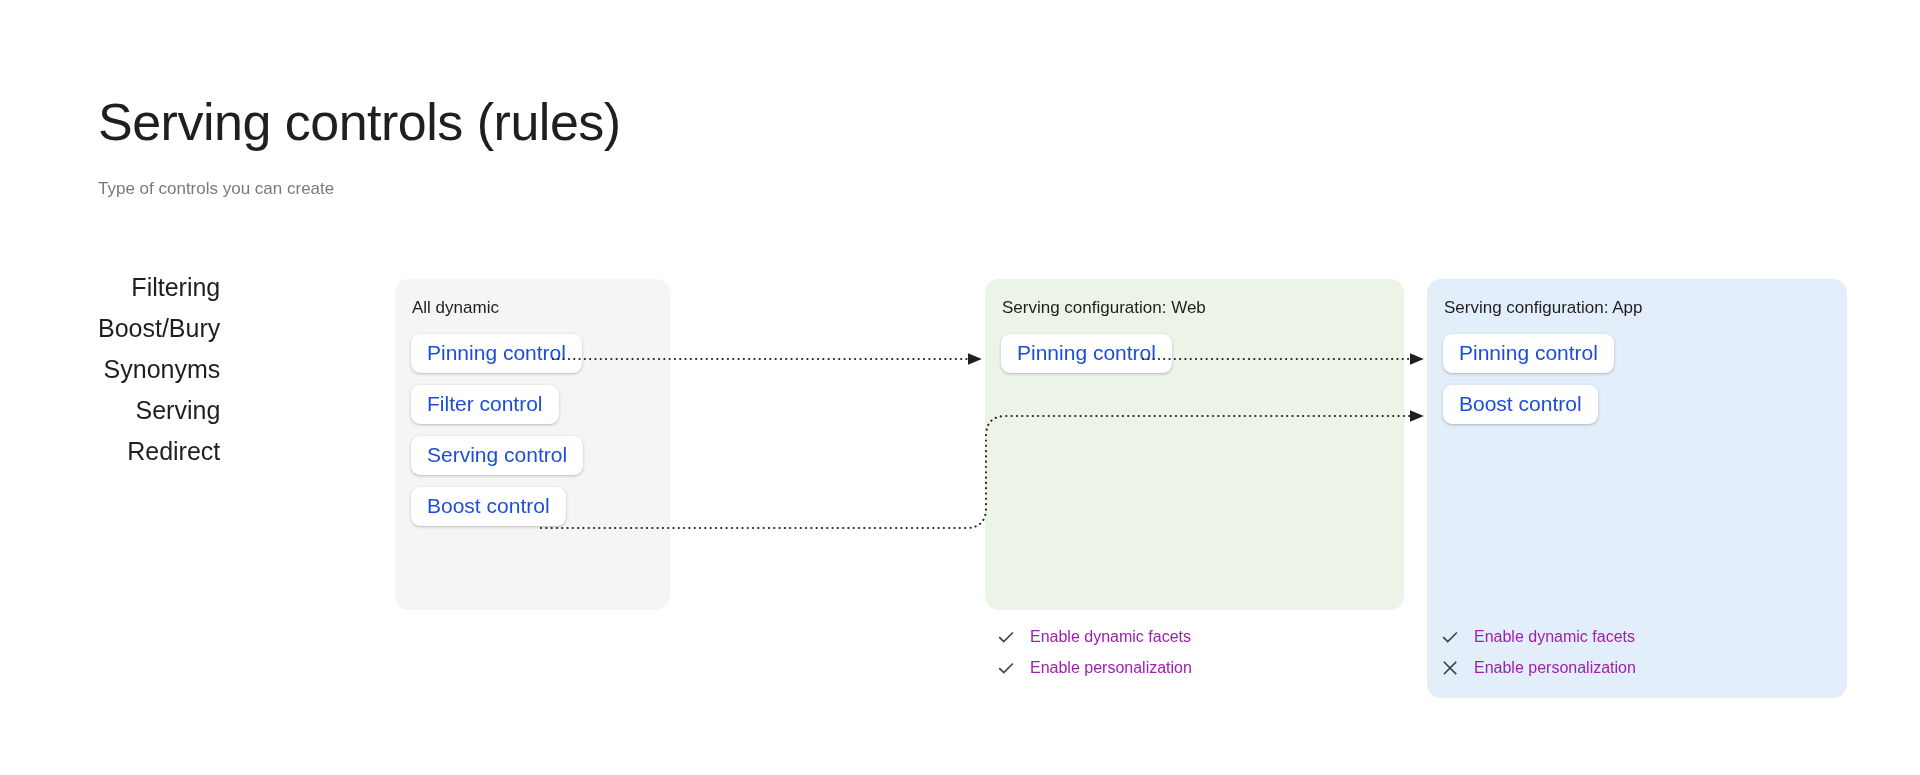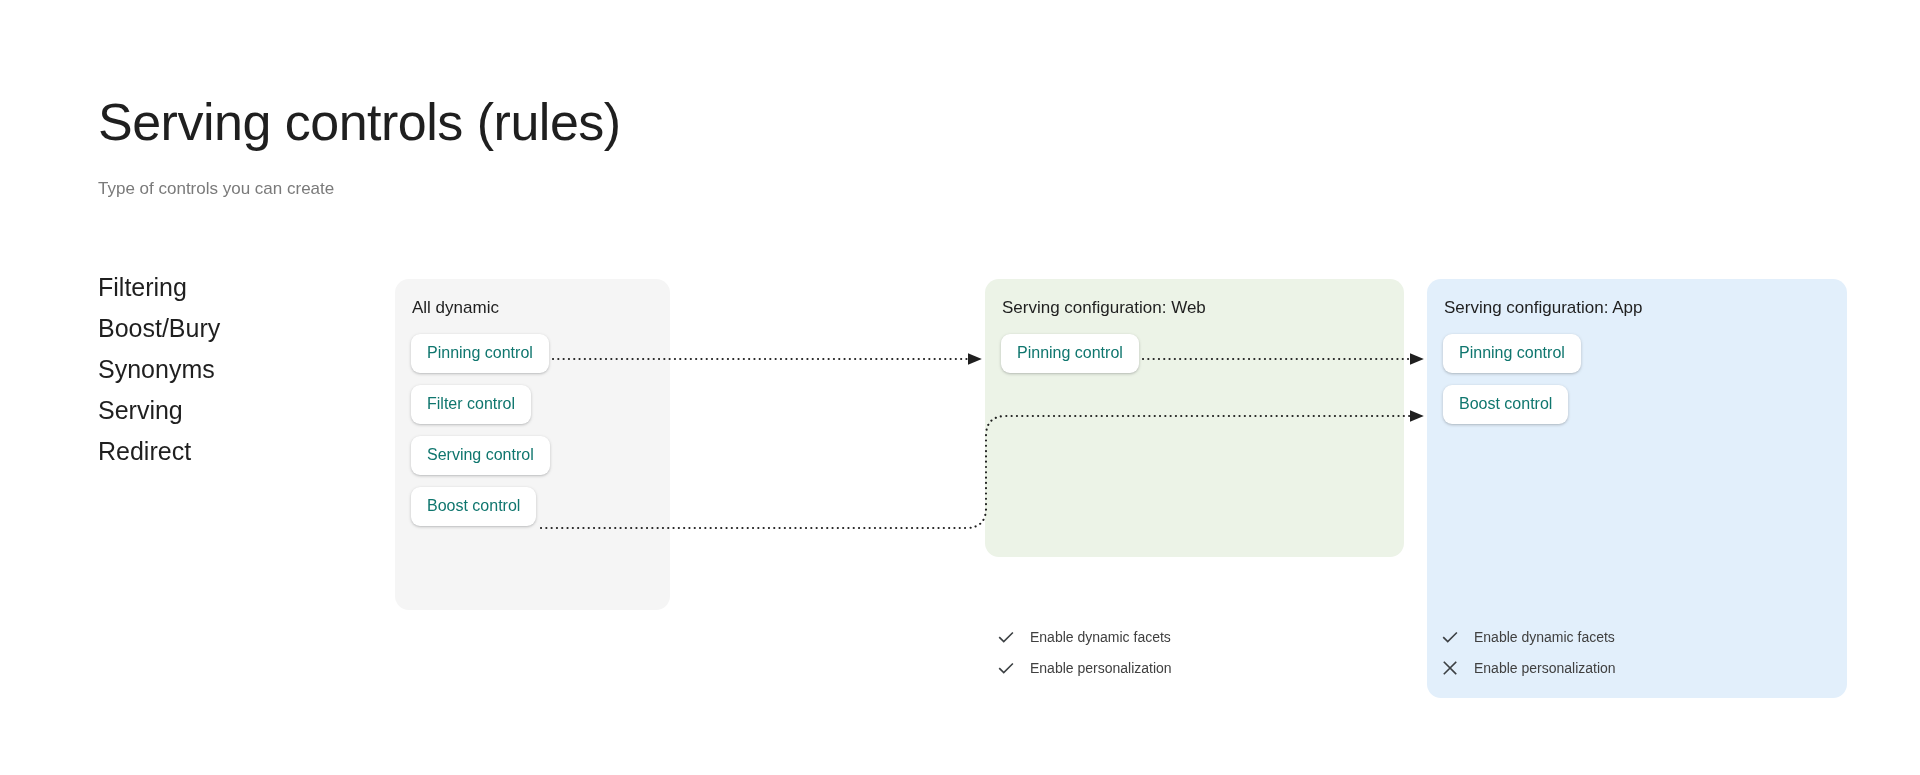--- a/index.html
+++ b/index.html
@@ -12,20 +12,21 @@
     height: 775px;
     position: relative;
     overflow: hidden;
     font-family: "Liberation Sans", sans-serif;
     -webkit-font-smoothing: antialiased;
   }
 
   .stage {
     position: absolute;
     inset: 0;
+    text-align: right;
   }
 
   
   .col-title {
     position: absolute;
     font-size: 52px;
     font-weight: 400;
     color: #1f1f1f;
     letter-spacing: -0.5px;
     white-space: nowrap;
@@ -72,21 +73,21 @@
     left: 395px;
     top: 279px;
     width: 275px;
     height: 331px;
     background: #f5f5f5;
   }
   #panel-web {
     left: 985px;
     top: 279px;
     width: 419px;
-    height: 278px;
+    height: 331px;
     background: #ecf3e7;
   }
   #panel-app {
     left: 1427px;
     top: 279px;
     width: 420px;
     height: 419px;
     background: #e2effb;
   }
 
@@ -106,23 +107,23 @@
     top: 55px;
     display: flex;
     flex-direction: column;
     gap: 12px;
     align-items: flex-start;
   }
   .chip {
     background: #ffffff;
     border-radius: 9px;
     padding: 9px 16px 10px 16px;
-    font-size: 16px;
-    font-weight: 400;
-    color: #0f766e;
+    font-size: 21px;
+    font-weight: 400;
+    color: #1d4ed8;
     white-space: nowrap;
     box-shadow: 0 1px 2px rgba(60,64,67,0.22), 0 1px 3px 1px rgba(60,64,67,0.08);
     line-height: 20px;
   }
 
   
   .options {
     position: absolute;
     display: flex;
     flex-direction: column;
@@ -137,23 +138,23 @@
     gap: 14px;
     height: 22px;
   }
   .option-icon {
     width: 20px;
     height: 20px;
     flex: 0 0 20px;
     display: block;
   }
   .option-label {
-    font-size: 14px;
-    font-weight: 400;
-    color: #404040;
+    font-size: 16px;
+    font-weight: 400;
+    color: #a21caf;
     white-space: nowrap;
     line-height: 20px;
   }
 
   
   #connectors {
     position: absolute;
     left: 0;
     top: 0;
     width: 1920px;

